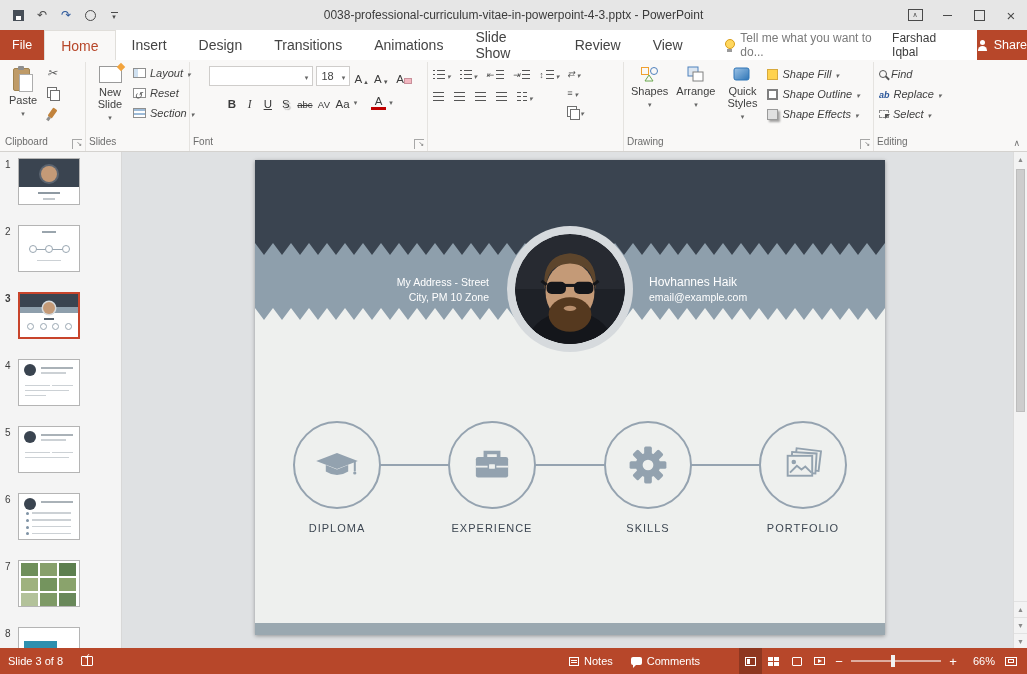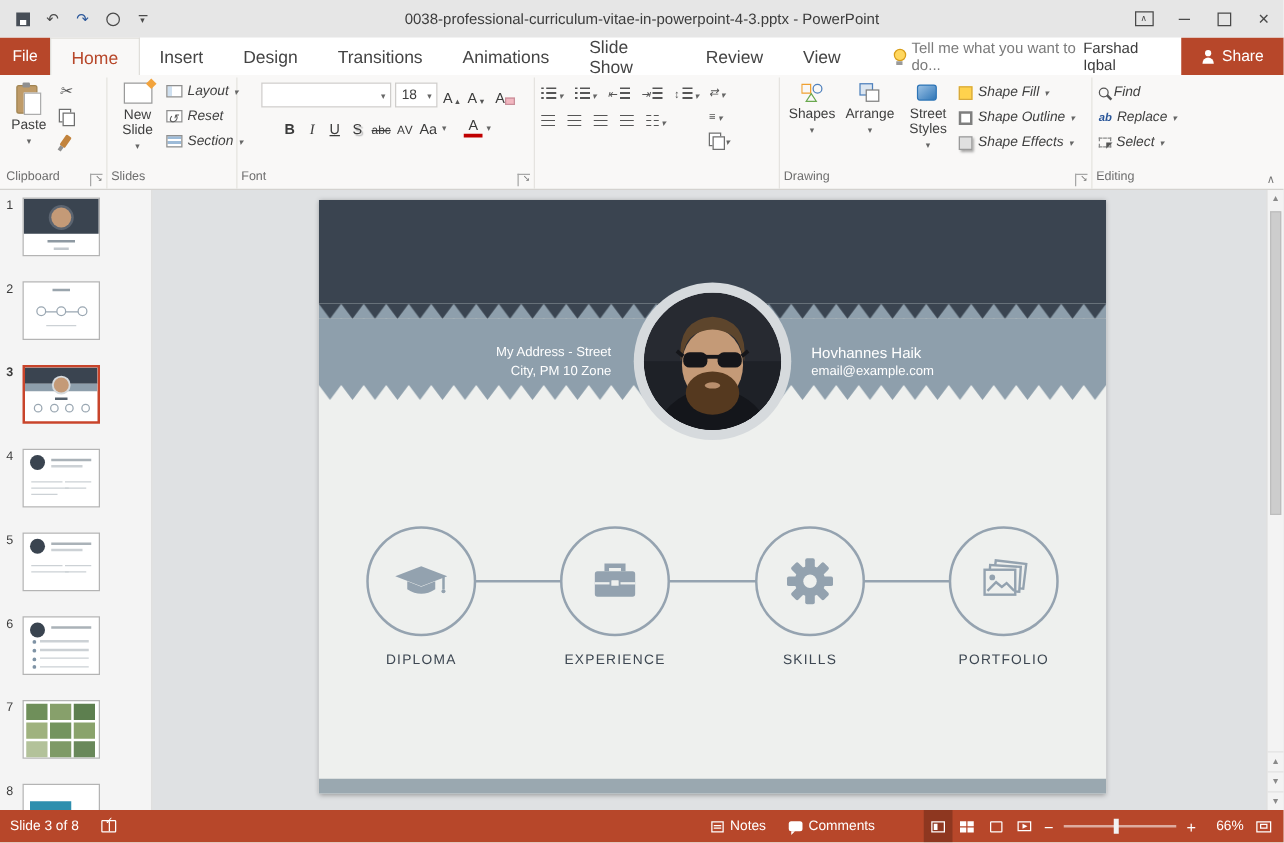--- a/index.html
+++ b/index.html
@@ -32,21 +32,21 @@
   .tabrow { height:30px; background:#ffffff; display:flex; align-items:stretch; flex:none; }
   .filetab { width:46px; background:#b7472a; color:#fff; display:flex; align-items:center; justify-content:center; font-size:12.5px; }
   .tab { padding:0 16px; display:flex; align-items:center; font-size:14px; color:#444; }
   .tab.active { background:#f9f8f7; color:#b7472a; border:1px solid #e0deda; border-bottom:none; }
   .tellme { display:flex; align-items:center; gap:6px; margin-left:26px; color:#7a7a7a; font-size:12px; }
   .bulb { width:10px; height:13px; position:relative; display:inline-block; }
   .bulb::before { content:""; position:absolute; left:0; top:0; width:8px; height:8px; border-radius:50%; background:#ffd75e; border:1px solid #d89d18; }
   .bulb::after { content:""; position:absolute; left:2.5px; bottom:0; width:5px; height:3px; background:#9a9a9a; }
   .tabspacer { flex:1; }
   .username { display:flex; align-items:center; font-size:12px; color:#3c3c3c; margin-right:14px; }
-  .sharebtn { background:#b7472a; color:#fff; display:flex; align-items:center; gap:6px; padding:0 16px; font-size:12.5px; }
+  .sharebtn { background:#b7472a; color:#fff; display:flex; align-items:center; gap:6px; padding:0 0; font-size:12.5px; }
   .p-ic { width:11px; height:11px; position:relative; display:inline-block; }
   .p-ic::before { content:""; position:absolute; left:3px; top:0; width:5px; height:5px; border-radius:50%; background:#fff; }
   .p-ic::after { content:""; position:absolute; left:1px; bottom:0; width:9px; height:5px; border-radius:5px 5px 0 0; background:#fff; }
 
   
   .ribbon { height:92px; background:#f9f8f7; border-bottom:1px solid #d4d2cf; display:flex; padding:2px 0 0 2px; position:relative; flex:none; }
   .grp { display:flex; flex-direction:column; border-right:1px solid #e5e3e0; padding:1px 3px 0; flex:none; }
   .grp-main { flex:1; display:flex; align-items:flex-start; }
   .grp-label { height:16px; font-size:10px; color:#6d6d6d; text-align:left; position:relative; line-height:14px; }
   .lau { position:absolute; right:0; bottom:2px; width:10px; height:10px; border-left:1px solid #a7a7a7; border-top:1px solid #a7a7a7; }
@@ -437,21 +437,21 @@
         <div class="bb">
           <svg width="18" height="16" viewBox="0 0 18 16">
             <defs>
                 <linearGradient id="qs" x1="0" y1="0" x2="1" y2="1">
                   <stop offset="0" stop-color="#9dc3e6"></stop>
                   <stop offset="1" stop-color="#2e75b6"></stop>
                 </linearGradient>
               </defs>
             <rect x="1" y="2" width="15" height="12" rx="2" fill="url(#qs)" stroke="#2e75b6"></rect>
           </svg>
-          <span class="lbl" style="width:38px">Street Styles</span>
+          <span class="lbl" style="width:38px">Quick Styles</span>
           <span class="cv"></span>
         </div>
         <div class="col" style="padding-top:1px;">
           <div class="srow">
             <span class="sq sq-fill"></span>
             <span>Shape Fill</span>
             <span class="cv"></span>
           </div>
           <div class="srow">
             <span class="sq sq-outline"></span>

